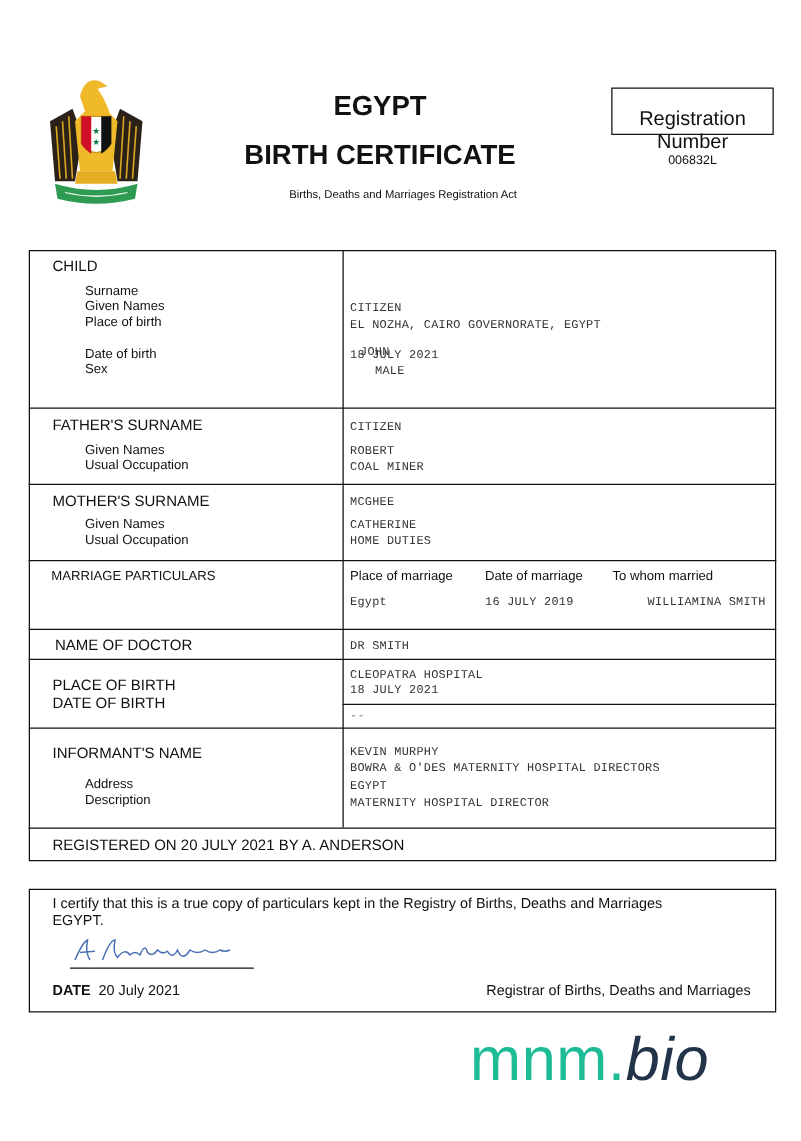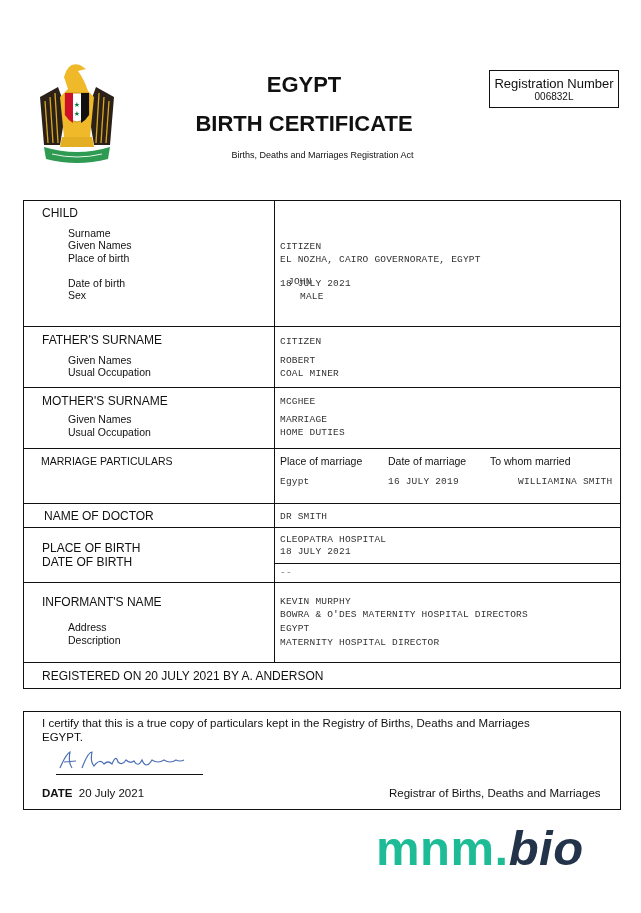--- a/index.html
+++ b/index.html
@@ -8,25 +8,25 @@
   .mono { font-family:"Liberation Mono", monospace; font-size:9.5px; color:#333; letter-spacing:0.2px; }
   .lbl { font-size:10.5px; color:#111; }
   .hd { font-weight:normal; font-size:12px; color:#111; }
   .hline { position:absolute; height:1px; background:#111; }
   .vline { position:absolute; width:1px; background:#111; }
   #emblem { left:38px; top:57px; width:78px; height:108px; }
   #title1 { left:184px; top:72px; width:240px; text-align:center; font-size:22px; font-weight:bold; }
   #title2 { left:174px; top:111px; width:260px; text-align:center; font-size:22px; font-weight:bold; }
   #subtitle { left:190px; top:150px; width:265px; text-align:center; font-size:9px; }
   #regbox { left:489px; top:70px; width:130px; height:38px; border:1px solid #111; box-sizing:border-box; text-align:center; }
-  #regbox .l1 { font-size:13px; margin-top:5px; }
+  #regbox .l1 { font-size:16px; margin-top:16px; }
   #regbox .l2 { font-size:10px; margin-top:0px; }
   #table { left:23px; top:200px; width:598px; height:489px; border:1px solid #111; box-sizing:border-box; }
   #certbox { left:23px; top:711px; width:598px; height:99px; border:1px solid #111; box-sizing:border-box; }
-  #watermark { left:376px; top:820px; font-size:49px; font-weight:bold; letter-spacing:0.5px; }
+  #watermark { left:376px; top:820px; font-size:49px; font-weight:normal; letter-spacing:0.5px; }
   #watermark .a { color:#1ebc96; }
   #watermark .b { color:#22334a; font-style:italic; }
 </style>
 </head>
 <body>
 
 <div class="abs" id="emblem">
   <svg width="78" height="108" viewBox="0 0 78 108">
 
     <path d="M2 40 L20 30 L28 52 L22 88 L6 88 Z" fill="#2b2118"></path>
@@ -91,21 +91,21 @@
 <div class="abs lbl" style="left:68px; top:354px;">Given Names</div>
 <div class="abs lbl" style="left:68px; top:366px;">Usual Occupation</div>
 <div class="abs mono" style="left:280px; top:336px;">CITIZEN</div>
 <div class="abs mono" style="left:280px; top:355px;">ROBERT</div>
 <div class="abs mono" style="left:280px; top:368px;">COAL MINER</div>
 
 <div class="abs hd" style="left:42px; top:394px;">MOTHER'S SURNAME</div>
 <div class="abs lbl" style="left:68px; top:413px;">Given Names</div>
 <div class="abs lbl" style="left:68px; top:426px;">Usual Occupation</div>
 <div class="abs mono" style="left:280px; top:396px;">MCGHEE</div>
-<div class="abs mono" style="left:280px; top:414px;">MARRIAGE</div>
+<div class="abs mono" style="left:280px; top:414px;">CATHERINE</div>
 <div class="abs mono" style="left:280px; top:427px;">HOME DUTIES</div>
 
 <div class="abs hd" style="left:41px; top:455px; font-size:10.5px;">MARRIAGE PARTICULARS</div>
 <div class="abs hd" style="left:280px; top:455px; font-size:10.5px;">Place of marriage</div>
 <div class="abs hd" style="left:388px; top:455px; font-size:10.5px;">Date of marriage</div>
 <div class="abs hd" style="left:490px; top:455px; font-size:10.5px;">To whom married</div>
 <div class="abs mono" style="left:280px; top:476px;">Egypt</div>
 <div class="abs mono" style="left:388px; top:476px;">16 JULY 2019</div>
 <div class="abs mono" style="left:518px; top:476px;">WILLIAMINA SMITH</div>
 

